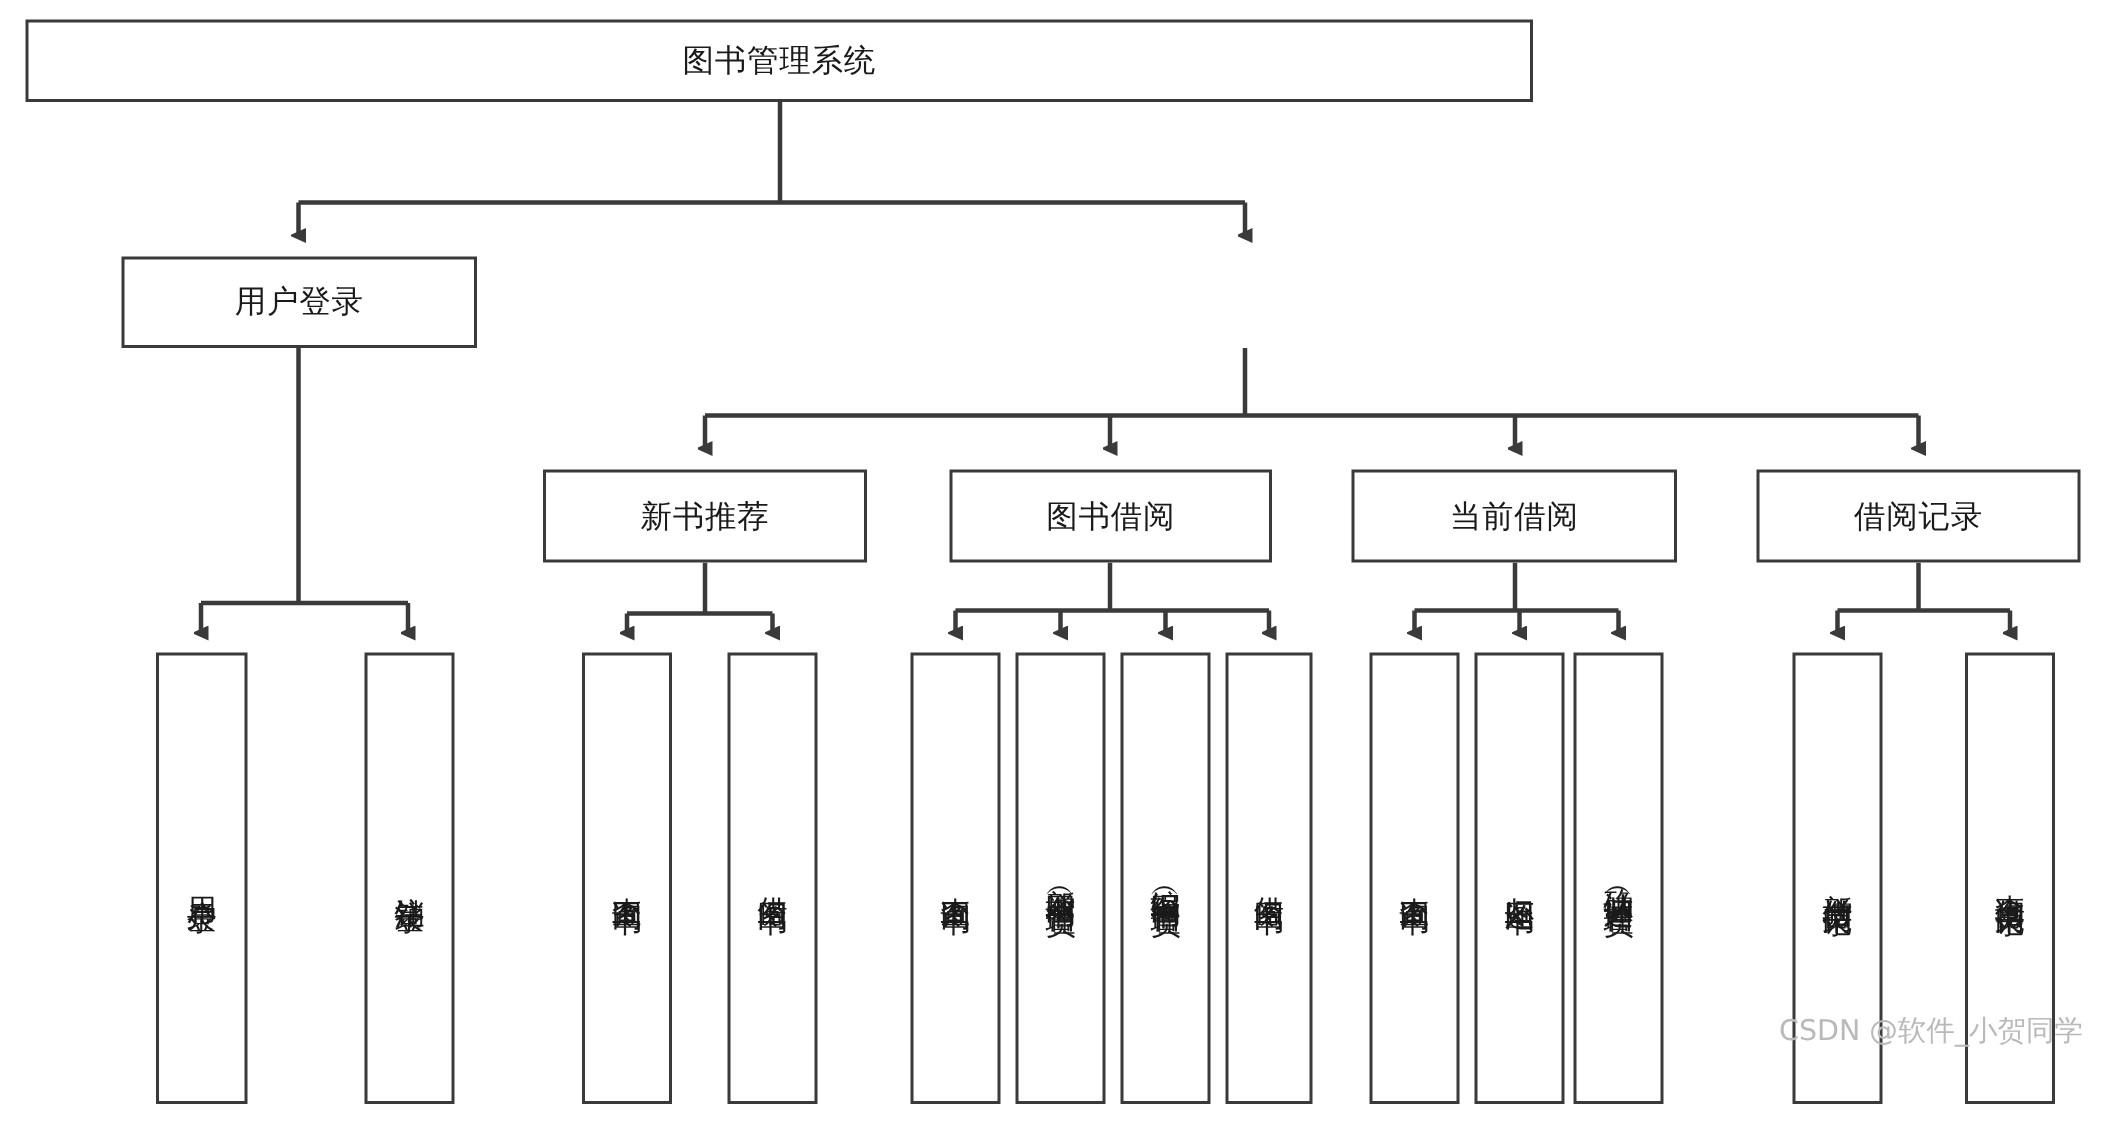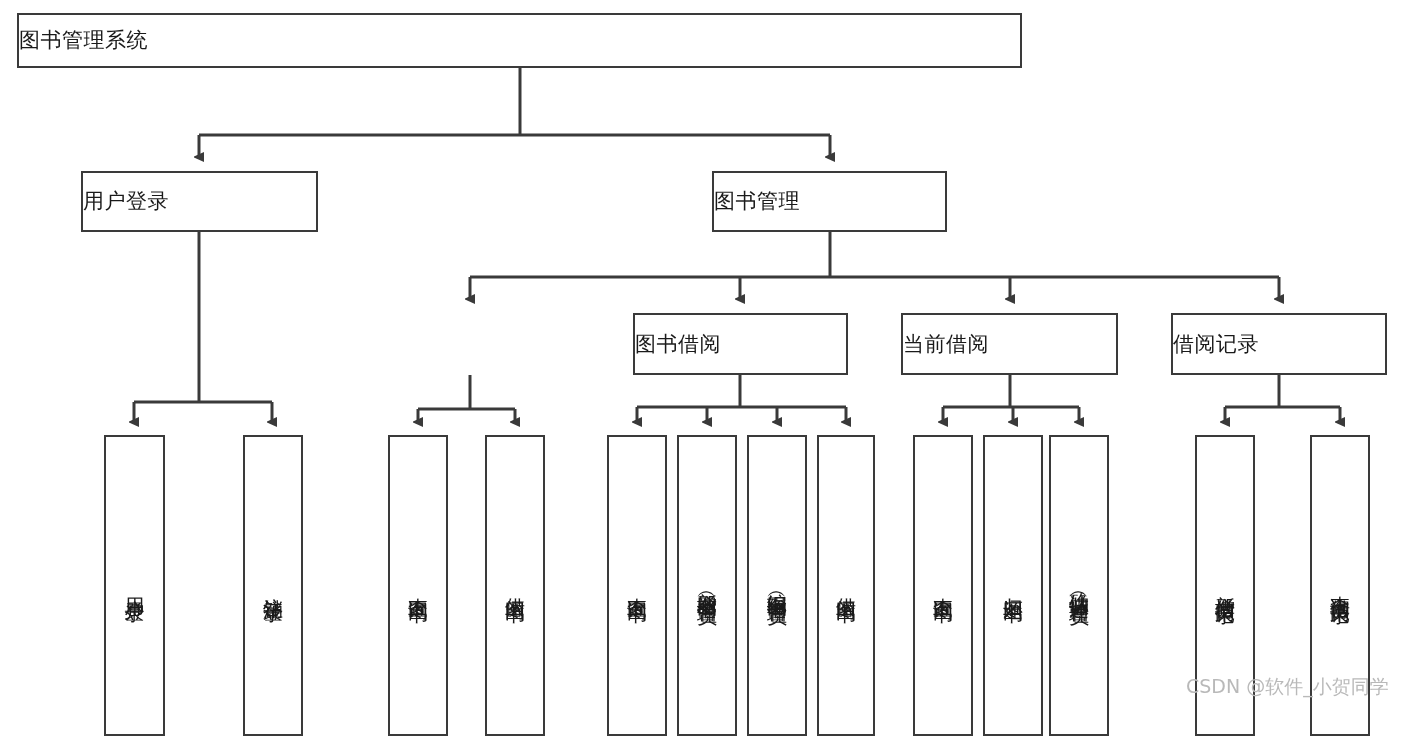--- a/index.html
+++ b/index.html
@@ -17,21 +17,21 @@
     background: #ffffff;
     overflow: hidden;
   }
   .node {
     position: absolute;
     box-sizing: border-box;
     border: 2px solid #3a3a3a;
     background: #ffffff;
     display: flex;
     align-items: center;
-    justify-content: flex-start;
+    justify-content: center;
     color: #1a1a1a;
     line-height: 1.15;
   }
   .node.h {
     font-size: 21px;
     letter-spacing: 0.5px;
   }
   .node.leaf {
     font-size: 20px;
     writing-mode: vertical-rl;
@@ -121,24 +121,24 @@
     </g>
   </svg>
 
   <div class="node h" style="left:17px; top:13px; width:1005px; height:55px;">
     <span>图书管理系统</span>
   </div>
 
   <div class="node h" style="left:81px; top:171px; width:237px; height:61px;">
     <span>用户登录</span>
   </div>
-  <div class="node h" style="left:712px; top:171px; width:235px; height:61px;">
-    <span>图书管理</span>
+
+  <div class="node h" style="left:362px; top:313px; width:216px; height:62px;">
+    <span>新书推荐</span>
   </div>
-
   <div class="node h" style="left:633px; top:313px; width:215px; height:62px;font-family:Liberation Serif, serif;">
     <span>图书借阅</span>
   </div>
   <div class="node h" style="left:1171px; top:313px; width:216px; height:62px;">
     <span>借阅记录</span>
   </div>
   <div class="node h" style="left:901px; top:313px; width:217px; height:62px;">
     <span>当前借阅</span>
   </div>
 

